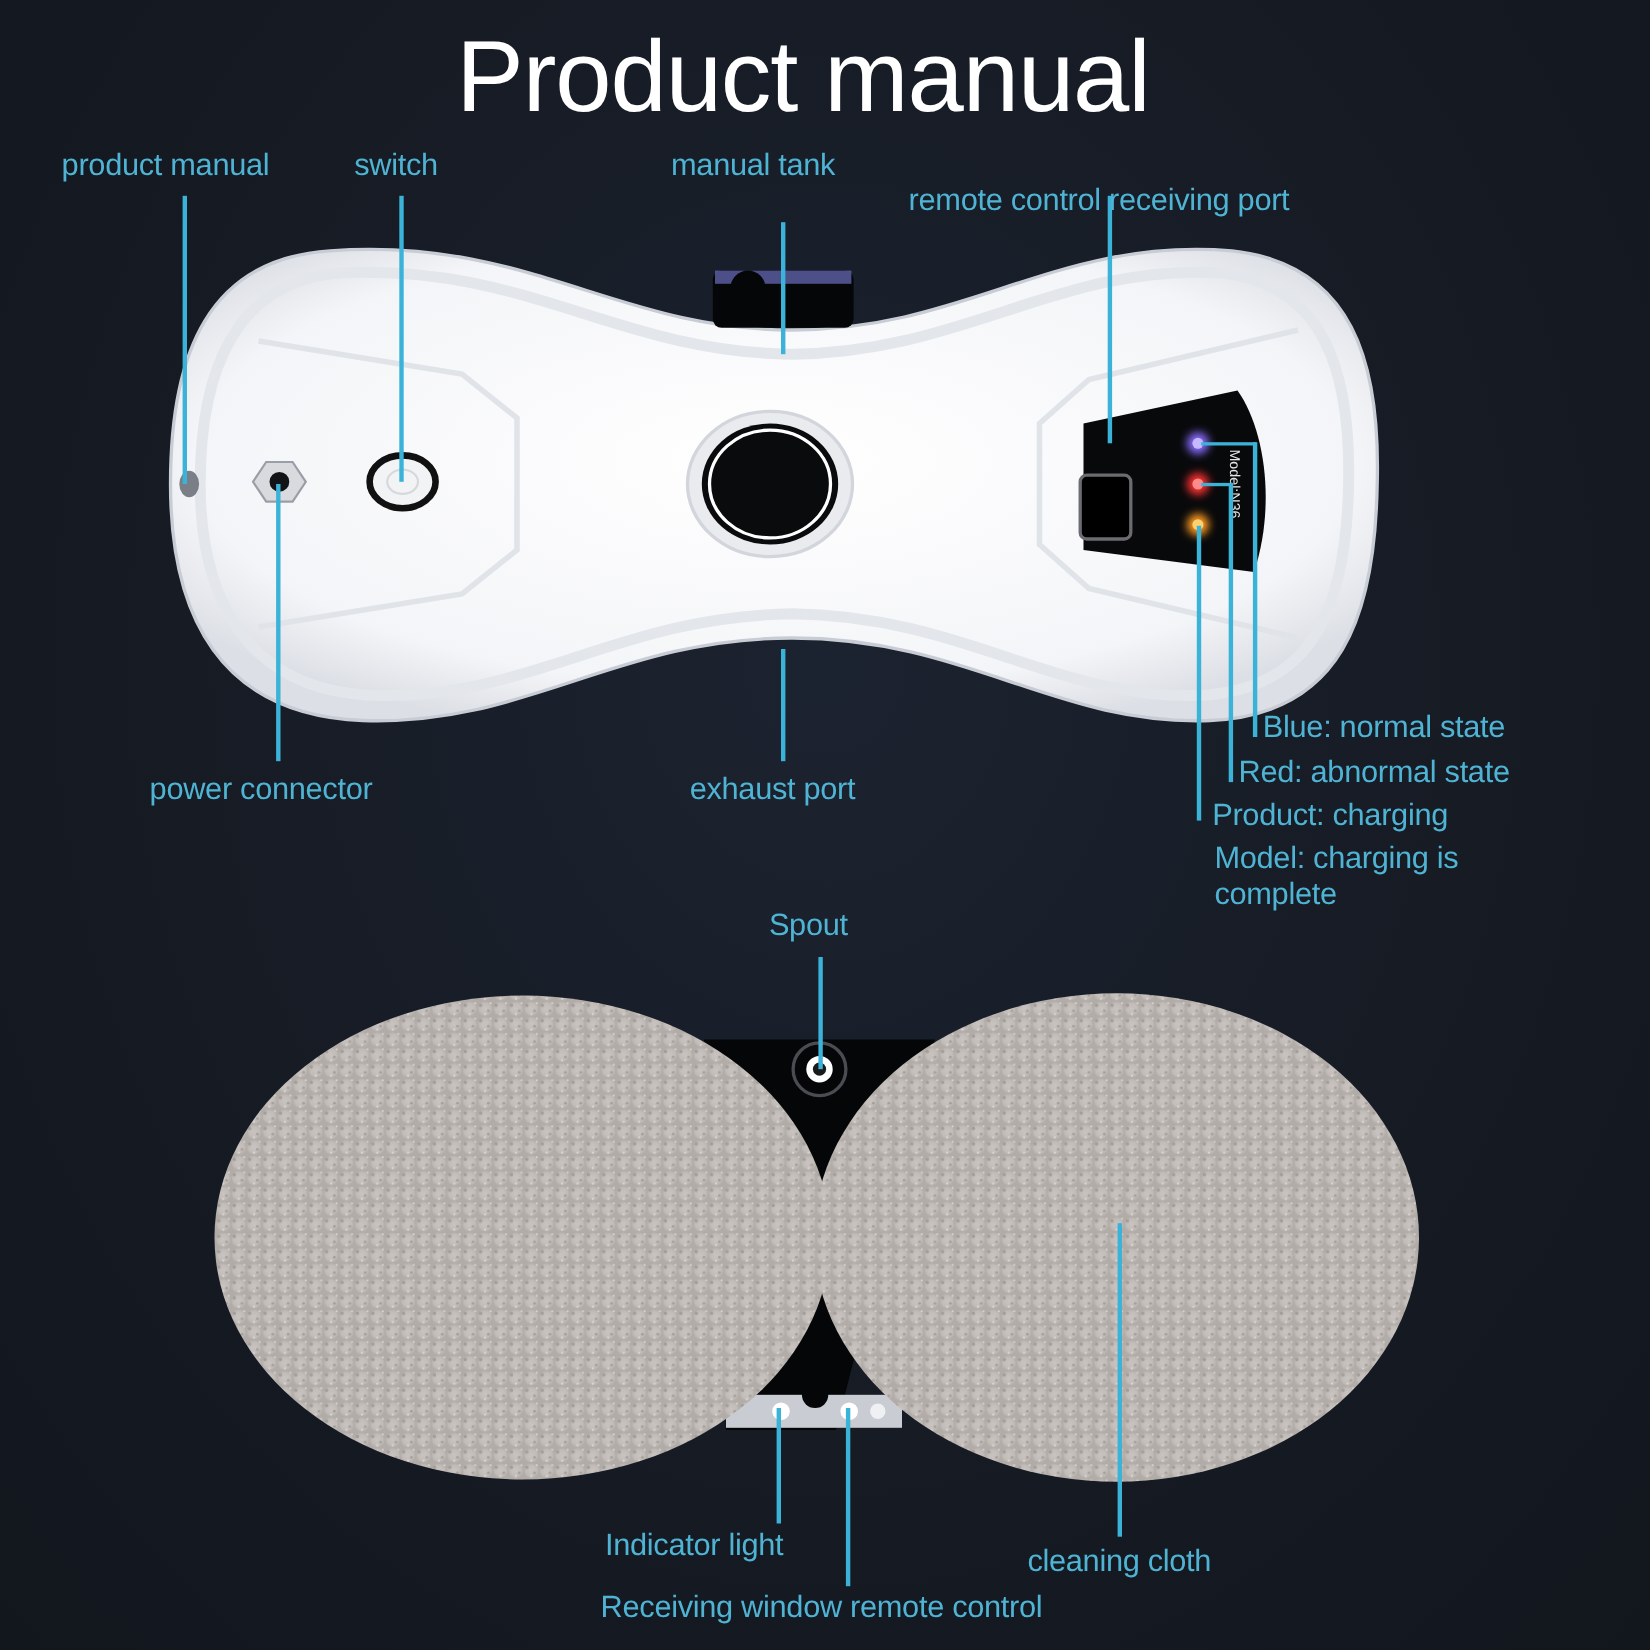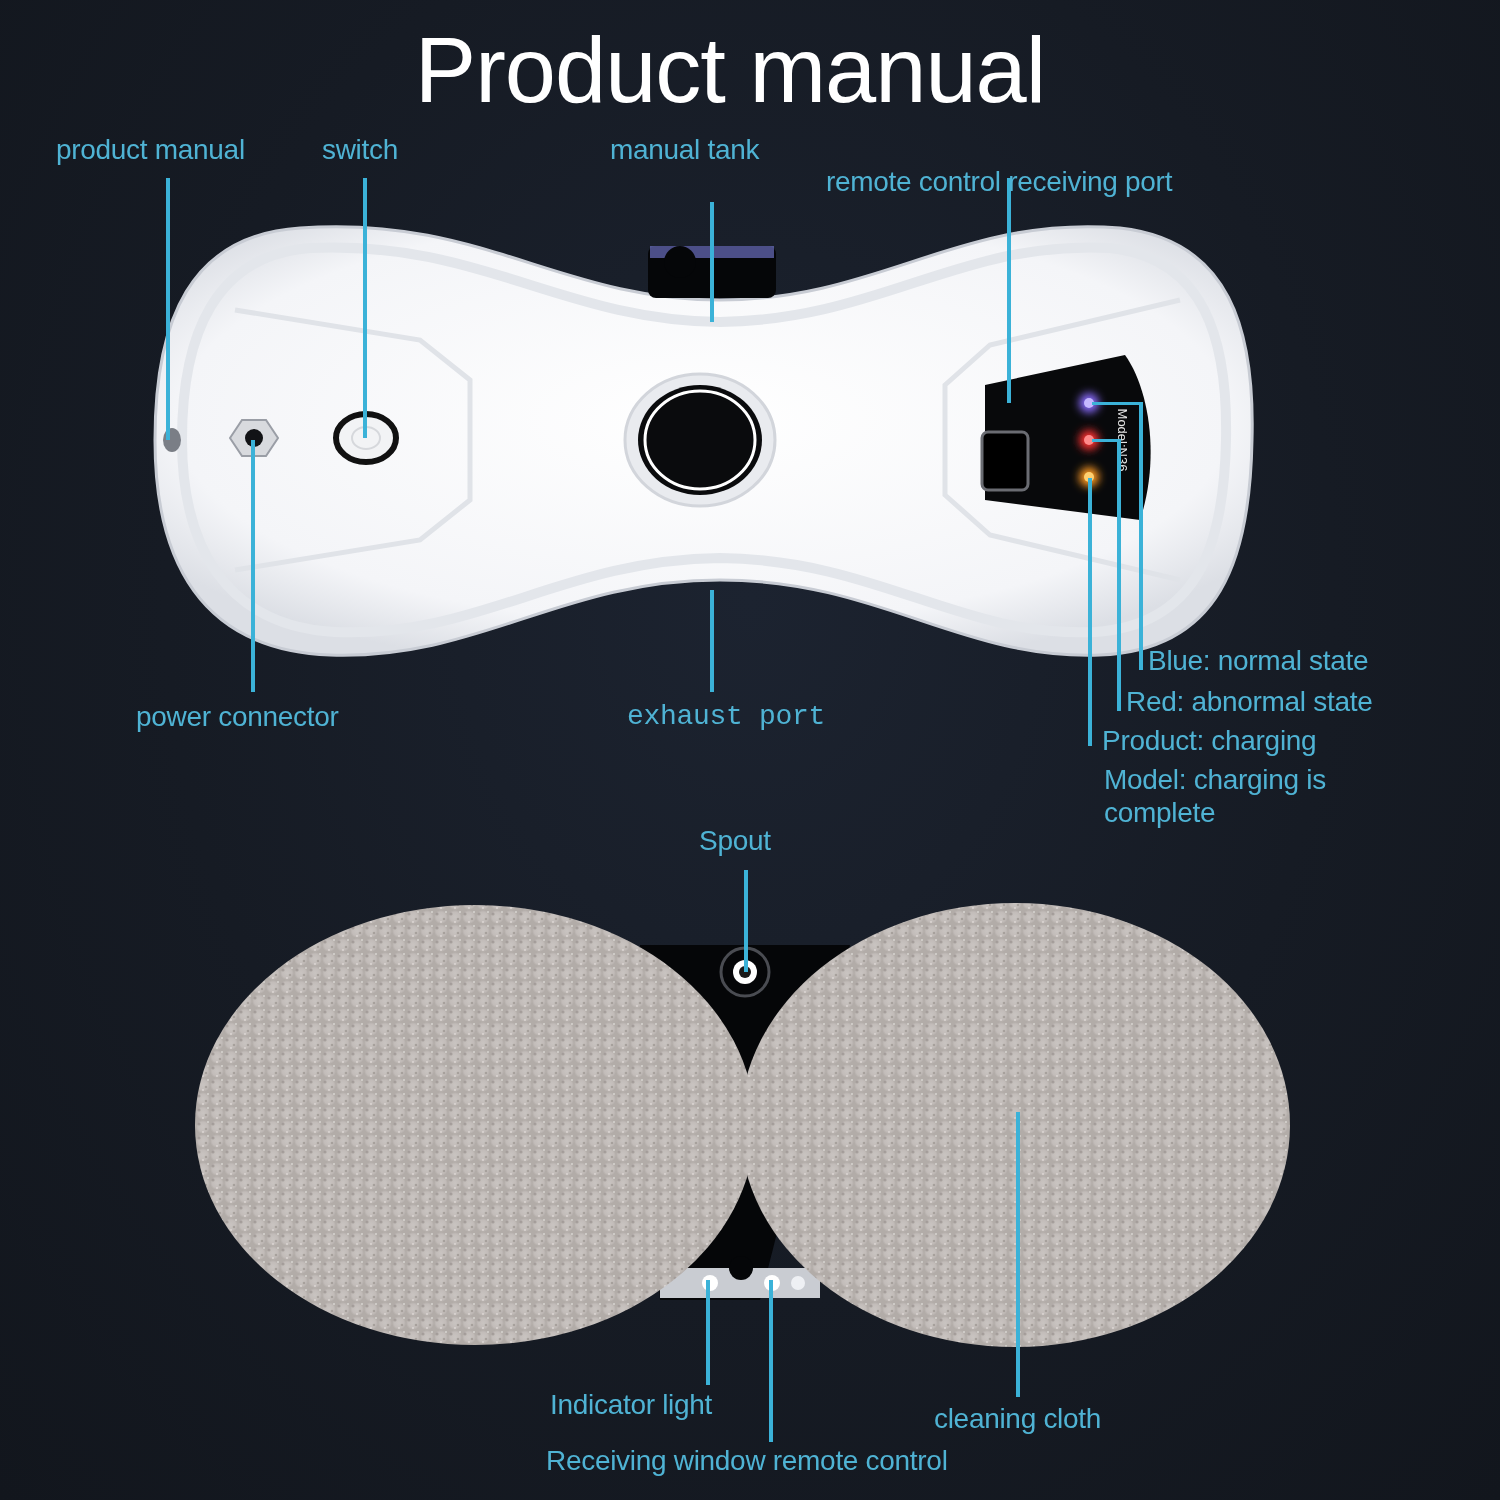--- a/index.html
+++ b/index.html
@@ -124,21 +124,21 @@
 <div class="line" style="left:744px; top:870px; height:102px;"></div>
 <div class="line" style="left:706px; top:1280px; height:105px;"></div>
 <div class="line" style="left:769px; top:1280px; height:162px;"></div>
 <div class="line" style="left:1016px; top:1112px; height:285px;"></div>
 
 <div class="lbl" style="left:56px; top:134px;">product manual</div>
 <div class="lbl" style="left:322px; top:134px;">switch</div>
 <div class="lbl" style="left:610px; top:134px;">manual tank</div>
 <div class="lbl" style="left:826px; top:134px;margin-top:32px;">remote control receiving port</div>
 <div class="lbl" style="left:136px; top:701px;text-align:center;">power connector</div>
-<div class="lbl" style="left:627px; top:701px;font-family:Liberation Mono, monospace;">exhaust port</div>
+<div class="lbl" style="left:627px; top:701px;">exhaust port</div>
 
 <div class="lbl" style="left:1148px; top:645px;">Blue: normal state</div>
 <div class="lbl" style="left:1126px; top:686px;">Red: abnormal state</div>
 <div class="lbl" style="left:1102px; top:725px;">Product: charging</div>
 <div class="lbl" style="left:1104px; top:764px;">Model: charging is</div>
 <div class="lbl" style="left:1104px; top:797px;">complete</div>
 
 <div class="lbl" style="left:699px; top:825px;">Spout</div>
 <div class="lbl" style="left:550px; top:1389px;text-align:center;">Indicator light</div>
 <div class="lbl" style="left:934px; top:1403px;">cleaning cloth</div>

